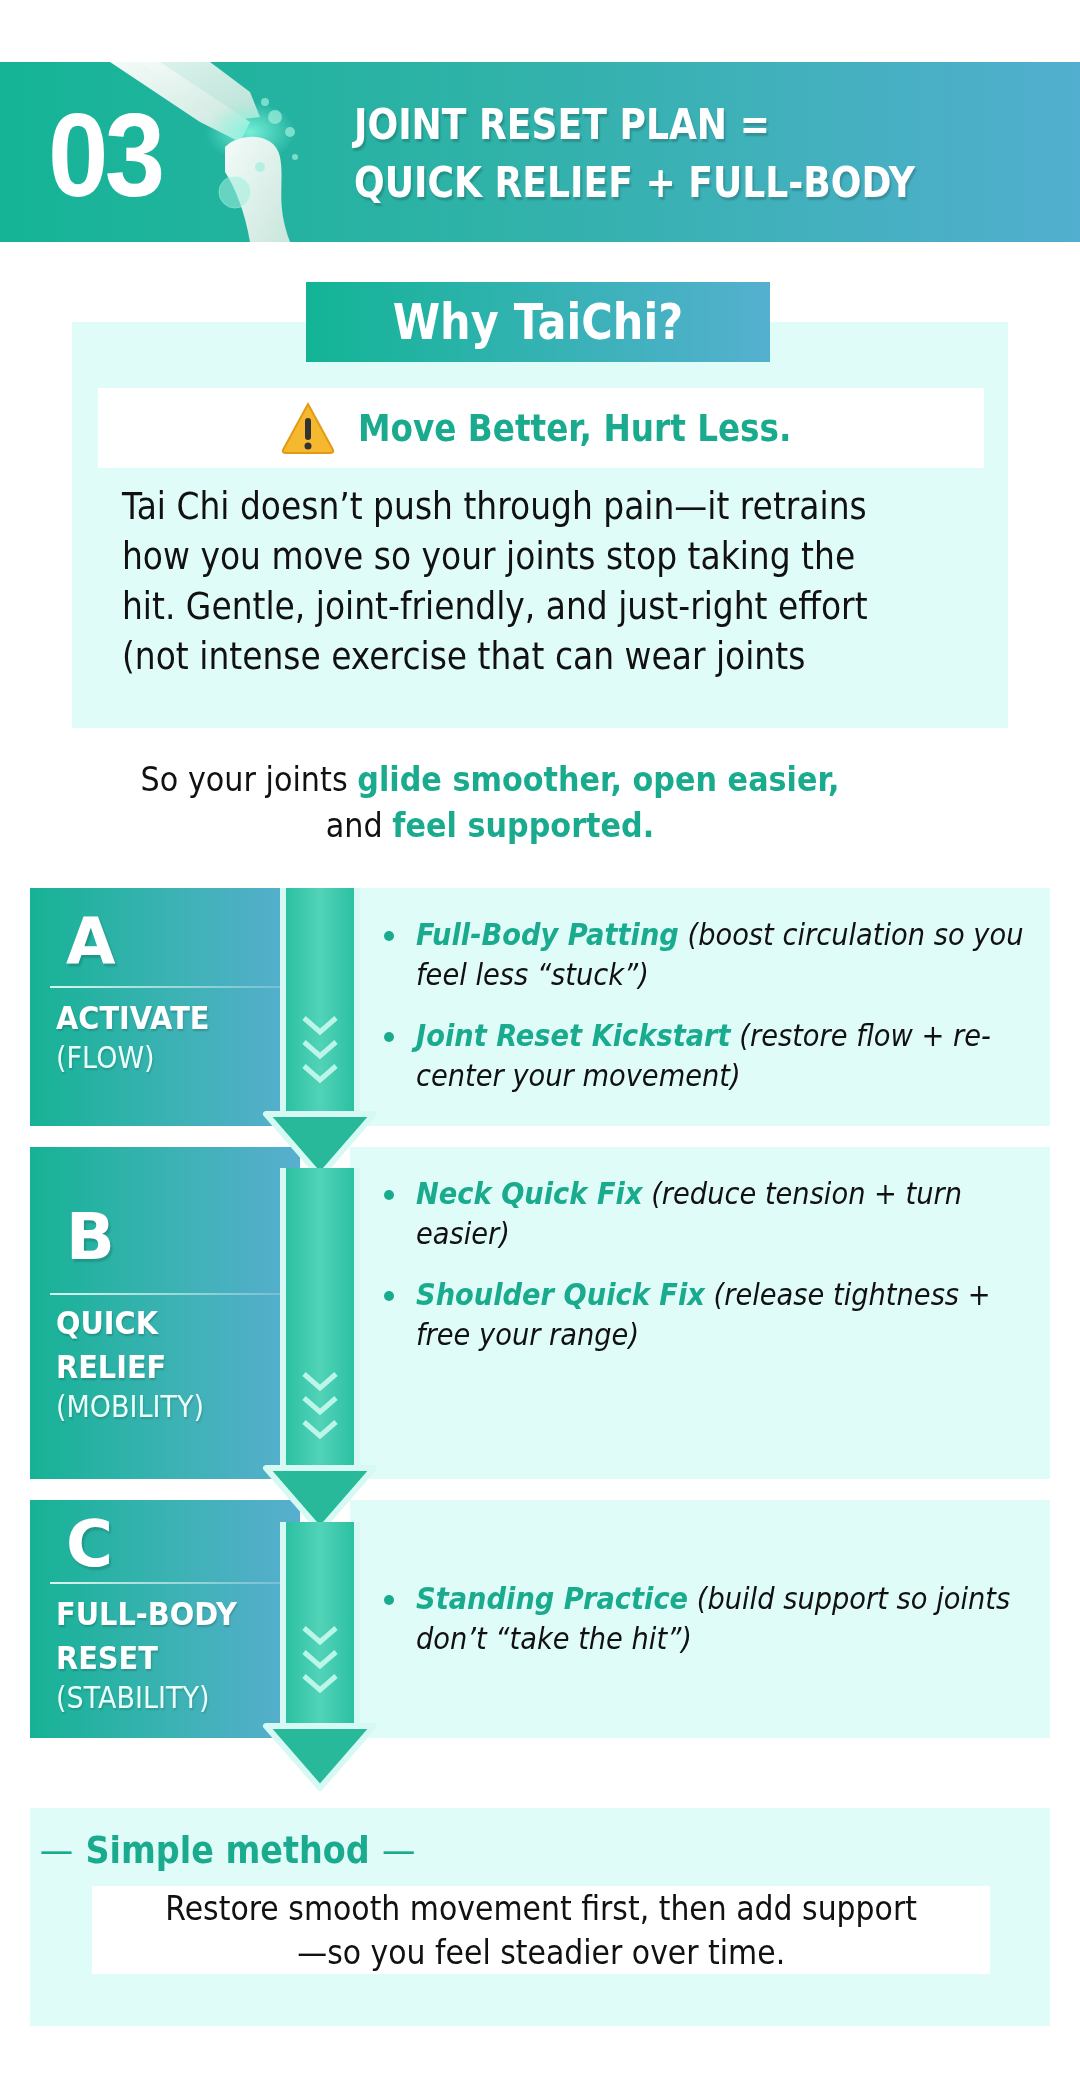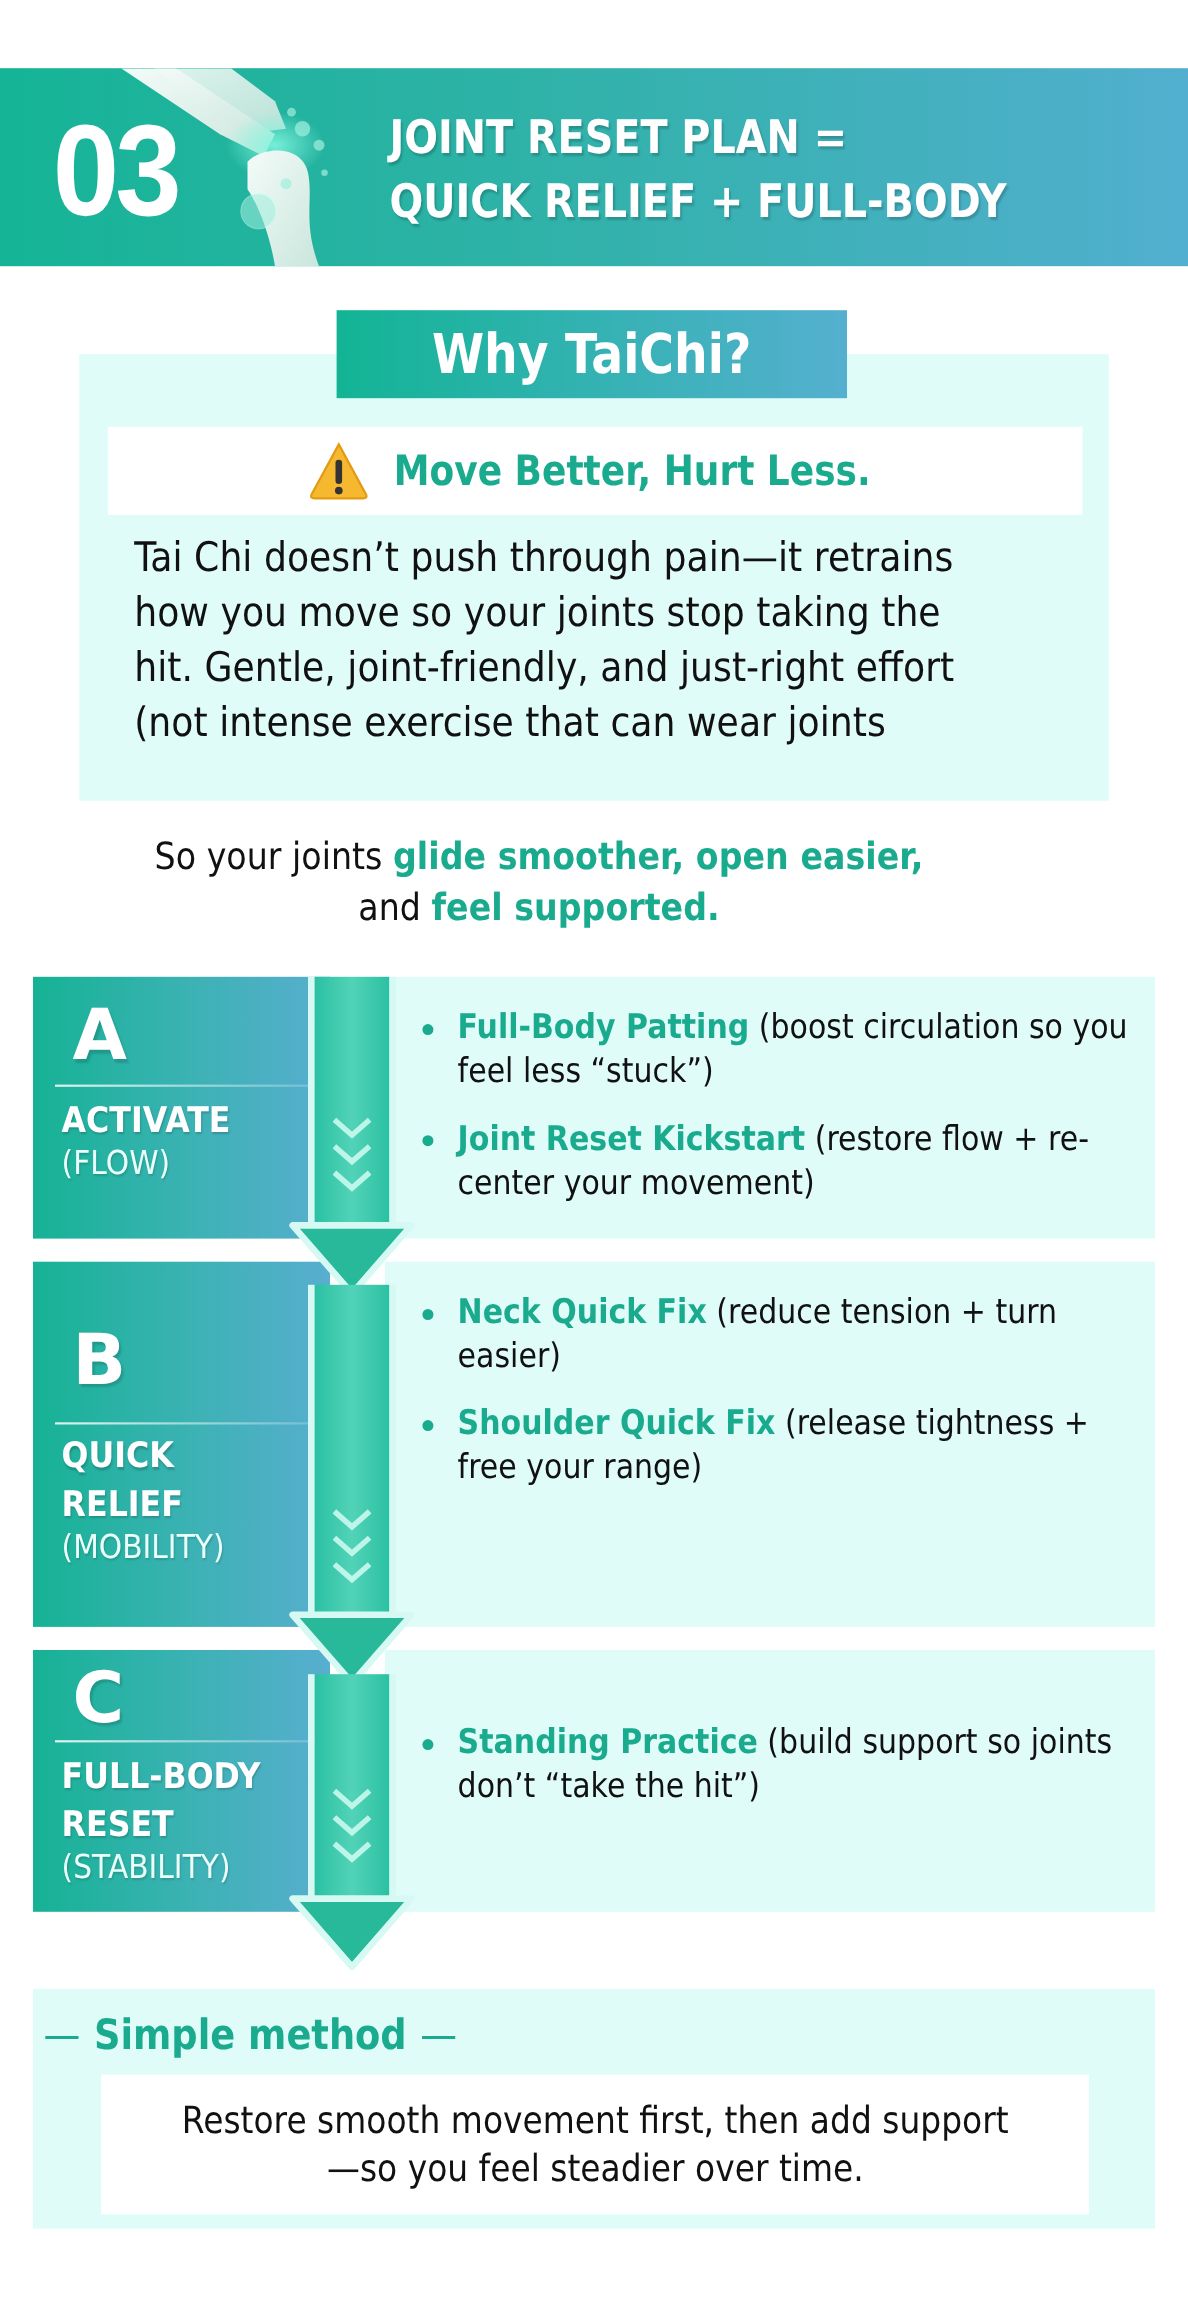--- a/index.html
+++ b/index.html
@@ -76,21 +76,21 @@
       position: absolute; left: 26px; color: #fff; font-family: "DejaVu Sans", sans-serif;
       font-weight: 700; font-size: 32px; line-height: 44px; text-shadow: 1px 2px 2px rgba(0,0,0,0.18);
       transform: scaleX(0.9); transform-origin: left; white-space: nowrap;
     }
     .row-sub {
       position: absolute; left: 26px; color: #eafffa; font-family: "DejaVu Sans", sans-serif;
       font-size: 30px; line-height: 40px; text-shadow: 1px 2px 2px rgba(0,0,0,0.15);
       transform: scaleX(0.9); transform-origin: left; white-space: nowrap;
     }
     .row-right {
-      position: absolute; left: 320px; top: 0; width: 700px; height: 100%; background: #e0fcf9;
+      position: absolute; left: 320px; top: 0; width: 700px; height: 100%; background: #e0fcf9; font-style: italic;
     }
     .row-right ul { list-style: none; position: absolute; left: 32px; right: 10px; }
     .row-right li {
       position: relative; padding-left: 34px; font-family: "DejaVu Sans", sans-serif;
       font-size: 31px; line-height: 40px; color: #111; margin-bottom: 21px;
     }
     .row-right li .txt { display: inline-block; transform: scaleX(0.88); transform-origin: left; width: 720px; }
     .row-right li::before {
       content: ""; position: absolute; left: 2px; top: 17px; width: 10px; height: 10px;
       border-radius: 50%; background: #1aab8f;
@@ -108,21 +108,21 @@
     .method-panel {
       position: absolute; left: 30px; top: 1808px; width: 1020px; height: 218px; background: #e0fcf9;
     }
     .method-title {
       position: absolute; left: 0; top: 1824px; width: 1080px; text-align: left;
       color: #1aab8f; font-family: "DejaVu Sans", sans-serif; font-weight: 700; font-size: 38px; line-height: 52px;
     }
     .method-title .inner { display: inline-block; transform: scaleX(0.88); }
     .method-title .dash { font-weight: 400; margin: 0 14px; }
     .method-box {
-      position: absolute; left: 92px; top: 1886px; width: 898px; height: 127px; background: #fff;
+      position: absolute; left: 92px; top: 1886px; width: 898px; height: 88px; background: #fff;
       display: flex; flex-direction: column; align-items: center; justify-content: center;
       font-family: "DejaVu Sans", sans-serif; font-size: 34px; line-height: 44px; color: #111;
     }
     .method-box span { display: block; transform: scaleX(0.88); white-space: nowrap; }
   </style>
 </head>
 <body>
 
 <div class="banner">
   <svg class="bone" viewBox="0 0 260 180">
@@ -211,21 +211,21 @@
 
 <div class="row" style="top:1500px;height:238px;">
   <div class="row-left">
     <div class="row-letter" style="top:12px;">C</div>
     <div class="row-divider" style="top:82px;"></div>
     <div class="row-label" style="top:92px;">FULL-BODY</div>
     <div class="row-label" style="top:136px;">RESET</div>
     <div class="row-sub" style="top:178px;">(STABILITY)</div>
   </div>
   <div class="row-right">
-    <ul style="top:64px;">
+    <ul style="top:78px;">
       <li><span class="txt"><b>Standing Practice</b><span> (build support so joints don’t “take the hit”)</span></span></li>
     </ul>
   </div>
 </div>
 
 <div class="flow-bar" style="top:888px;height:240px;"></div>
 <svg class="flow-arrow" style="top:1110px;" viewBox="0 0 116 70">
   <path d="M4 4 L112 4 L58 66 Z" fill="#27b99a" stroke="#d6faf3" stroke-width="6" stroke-linejoin="round"></path>
 </svg>
 <div class="flow-bar" style="top:1168px;height:312px;"></div>

